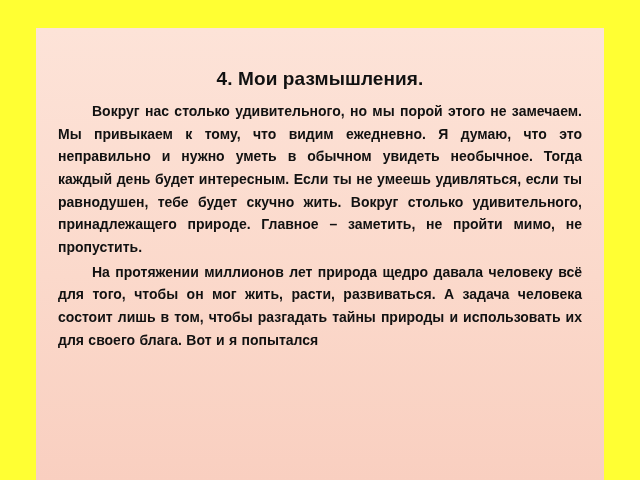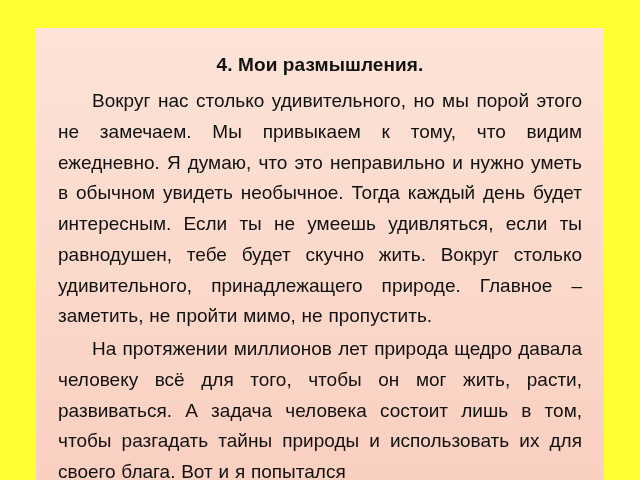--- a/index.html
+++ b/index.html
@@ -21,36 +21,36 @@
     box-sizing: border-box;
   }
   .content-panel {
     position: absolute;
     left: 36px;
     top: 28px;
     width: 568px;
     height: 452px;
     background: linear-gradient(to bottom, #fde3d8 0%, #fbd9cb 55%, #f9cfc0 100%);
     box-sizing: border-box;
-    padding: 26px 22px 0 22px;
+    padding: 40px 22px 0 22px;
     overflow: hidden;
   }
   .doc-title {
     text-align: center;
     font-size: 19px;
     font-weight: bold;
     color: #111111;
     margin: 0 0 10px 0;
     letter-spacing: 0.1px;
   }
   .para {
     text-align: justify;
     text-justify: inter-word;
-    font-size: 19px;
-    font-weight: normal;
+    font-size: 14px;
+    font-weight: bold;
     color: #111111;
     line-height: 1.62;
     margin: 0 0 2px 0;
     text-indent: 34px;
     word-spacing: 0.5px;
   }
   .para:last-child {
     margin-bottom: 8px;
   }
 </style>

